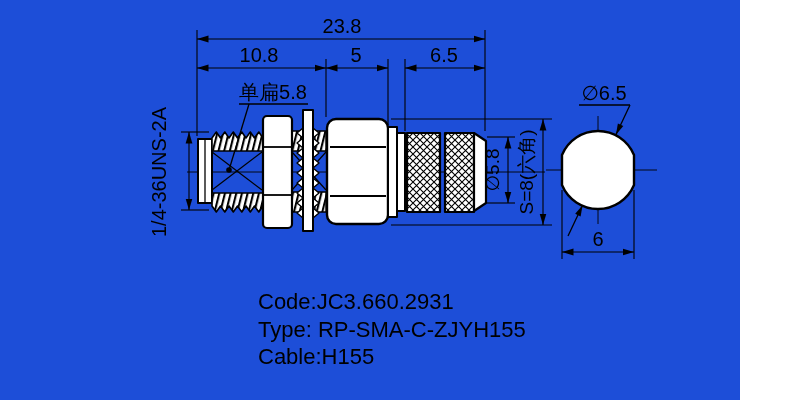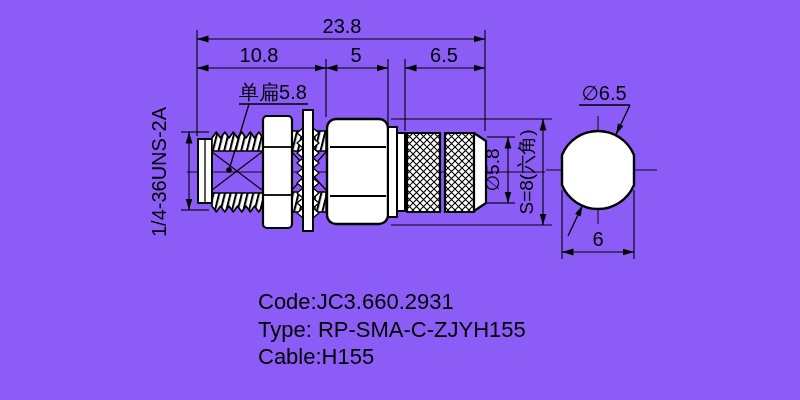--- a/index.html
+++ b/index.html
@@ -1,17 +1,17 @@
 <!DOCTYPE html>
 <html><head>
 <meta charset="utf-8">
 <style>
   html,body{margin:0;padding:0;background:#fff;}
   body{font-family:"Liberation Sans","DejaVu Sans",sans-serif;}
-  .canvas{position:relative;width:800px;height:400px;background:#8b5cf6;overflow:hidden;text-decoration:underline;}
+  .canvas{position:relative;width:740px;height:400px;background:#1d4ed8;overflow:hidden;text-decoration:underline;}
   svg{display:block;}
   text{fill:#000;}
   .dimtxt{font-size:20px;}
   .dimtxt-sm{font-size:19px;}
   .notetxt{font-size:22px;}
 </style>
 </head>
 <body>
 
 <div class="canvas">

